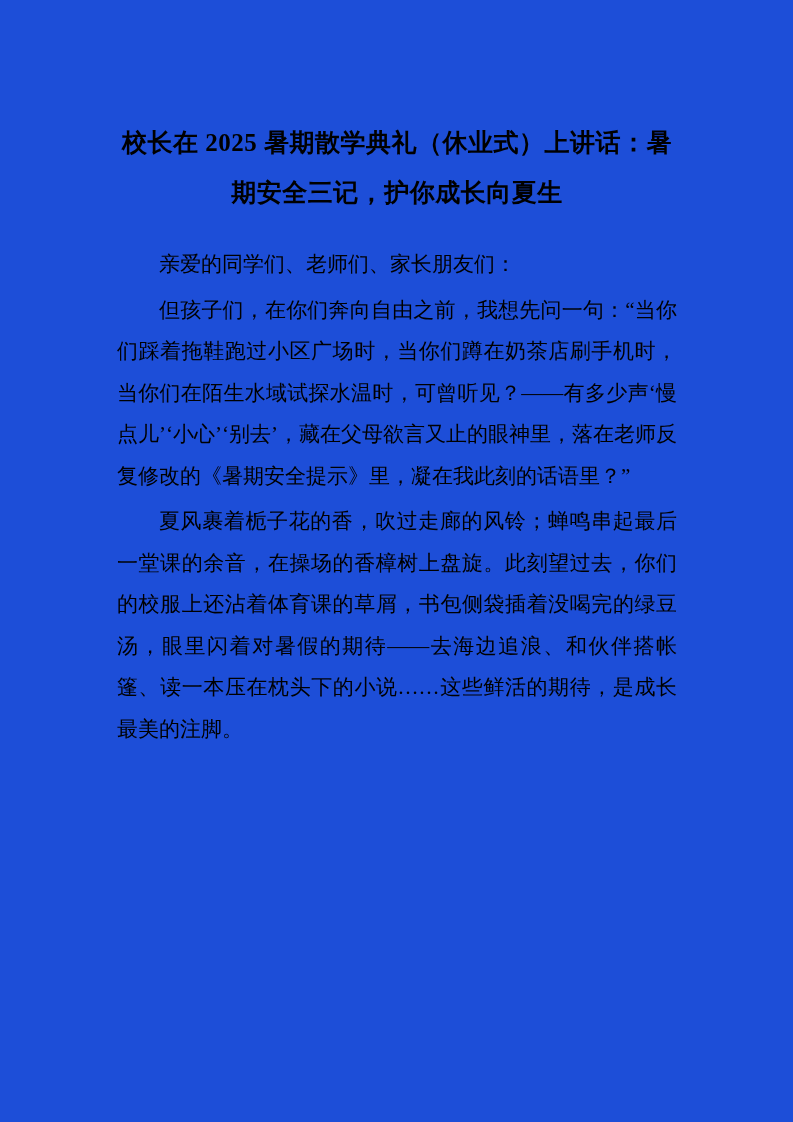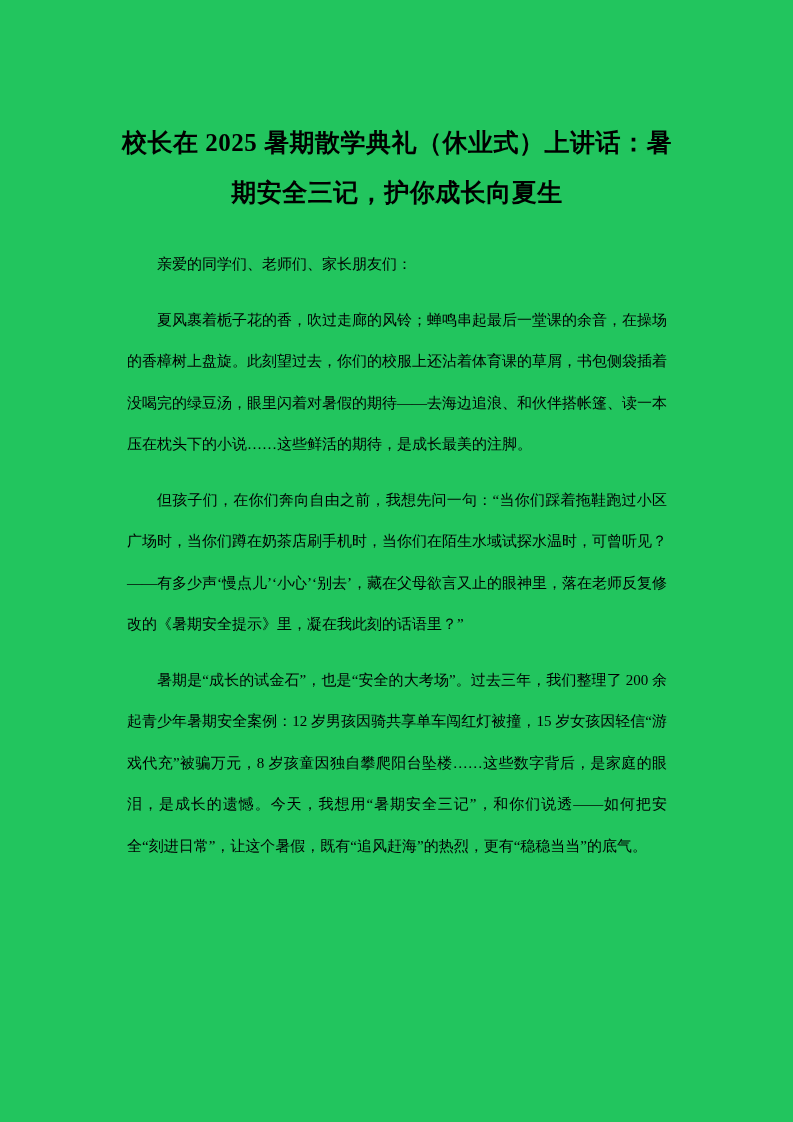--- a/index.html
+++ b/index.html
@@ -7,50 +7,49 @@
     padding: 0;
     background: #ffffff;
   }
   .page {
     position: relative;
     width: 793px;
     height: 1122px;
     margin: 0 auto;
     box-sizing: border-box;
     padding: 118px 112px 0 113px;
-    background: #22c55e;
+    background: #1d4ed8;
     color: #000000;
     font-family: "Liberation Serif", "DejaVu Serif", serif;
     overflow: hidden;
   }
   .doc-title {
     margin: 0 0 26px 0;
     font-size: 25px;
     line-height: 50px;
     font-weight: 700;
     text-align: center;
     letter-spacing: 0.5px;
   }
   .body-para {
-    margin: 14px;
-    font-size: 15px;
+    margin: 4px;
+    font-size: 21px;
     line-height: 41.5px;
     text-align: justify;
     text-justify: inter-character;
     text-indent: 2em;
     word-break: break-all;
   }
 </style>
 </head>
 <body>
 
 <div class="page">
   <h1 class="doc-title">校长在 2025 暑期散学典礼（休业式）上讲话：暑期安全三记，护你成长向夏生</h1>
 
   <p class="body-para">亲爱的同学们、老师们、家长朋友们：</p>
 
+  <p class="body-para">但孩子们，在你们奔向自由之前，我想先问一句：“当你们踩着拖鞋跑过小区广场时，当你们蹲在奶茶店刷手机时，当你们在陌生水域试探水温时，可曾听见？——有多少声‘慢点儿’‘小心’‘别去’，藏在父母欲言又止的眼神里，落在老师反复修改的《暑期安全提示》里，凝在我此刻的话语里？”</p>
+
   <p class="body-para">夏风裹着栀子花的香，吹过走廊的风铃；蝉鸣串起最后一堂课的余音，在操场的香樟树上盘旋。此刻望过去，你们的校服上还沾着体育课的草屑，书包侧袋插着没喝完的绿豆汤，眼里闪着对暑假的期待——去海边追浪、和伙伴搭帐篷、读一本压在枕头下的小说……这些鲜活的期待，是成长最美的注脚。</p>
 
-  <p class="body-para">但孩子们，在你们奔向自由之前，我想先问一句：“当你们踩着拖鞋跑过小区广场时，当你们蹲在奶茶店刷手机时，当你们在陌生水域试探水温时，可曾听见？——有多少声‘慢点儿’‘小心’‘别去’，藏在父母欲言又止的眼神里，落在老师反复修改的《暑期安全提示》里，凝在我此刻的话语里？”</p>
-
-  <p class="body-para">暑期是“成长的试金石”，也是“安全的大考场”。过去三年，我们整理了 200 余起青少年暑期安全案例：12 岁男孩因骑共享单车闯红灯被撞，15 岁女孩因轻信“游戏代充”被骗万元，8 岁孩童因独自攀爬阳台坠楼……这些数字背后，是家庭的眼泪，是成长的遗憾。今天，我想用“暑期安全三记”，和你们说透——如何把安全“刻进日常”，让这个暑假，既有“追风赶海”的热烈，更有“稳稳当当”的底气。</p>
 
 </div>
 
 </body></html>

